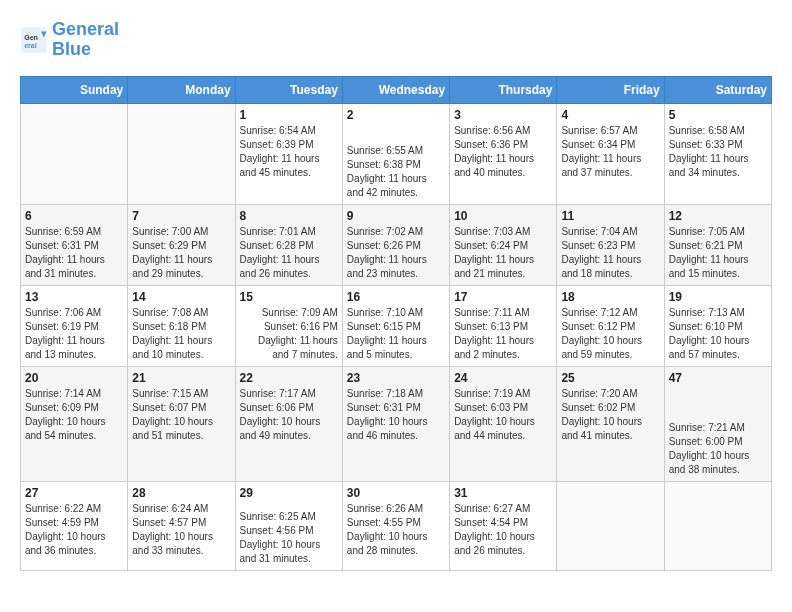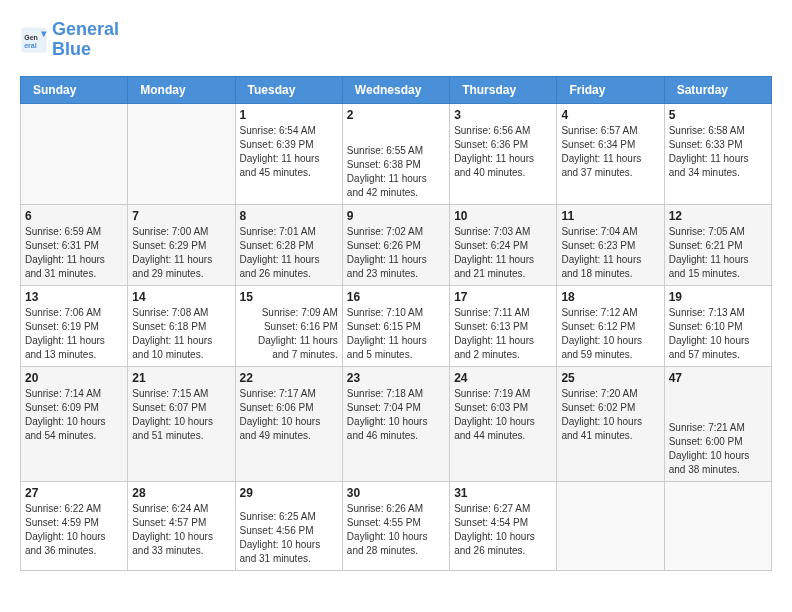--- a/index.html
+++ b/index.html
@@ -47,22 +47,22 @@
       color: #555;
     }
     table {
       width: 100%;
       border-collapse: collapse;
       font-size: 10.5px;
     }
     thead th {
       background: #4a90d9;
       color: #fff;
-      padding: 6px 12px;
-      text-align: left;
+      padding: 6px 4px;
+      text-align: right;
       font-size: 12px;
       font-weight: bold;
       border: 1px solid #3a7fc1;
     }
     tbody td {
       border: 1px solid #ccc;
       vertical-align: top;
       padding: 4px;
       height: 80px;
       width: 107px;
@@ -254,21 +254,21 @@
         </td>
         <td>
           <div class="day-number">22</div>
           <div class="day-info" style="white-space: pre-line;">Sunrise: 7:17 AM
 Sunset: 6:06 PM
 Daylight: 10 hours and 49 minutes.</div>
         </td>
         <td>
           <div class="day-number">23</div>
           <div class="day-info" style="white-space: pre-line;">Sunrise: 7:18 AM
-Sunset: 7:04 PM
+Sunset: 6:31 PM
 Daylight: 10 hours and 46 minutes.</div>
         </td>
         <td>
           <div class="day-number">24</div>
           <div class="day-info" style="white-space: pre-line;">Sunrise: 7:19 AM
 Sunset: 6:03 PM
 Daylight: 10 hours and 44 minutes.</div>
         </td>
         <td>
           <div class="day-number">25</div>

